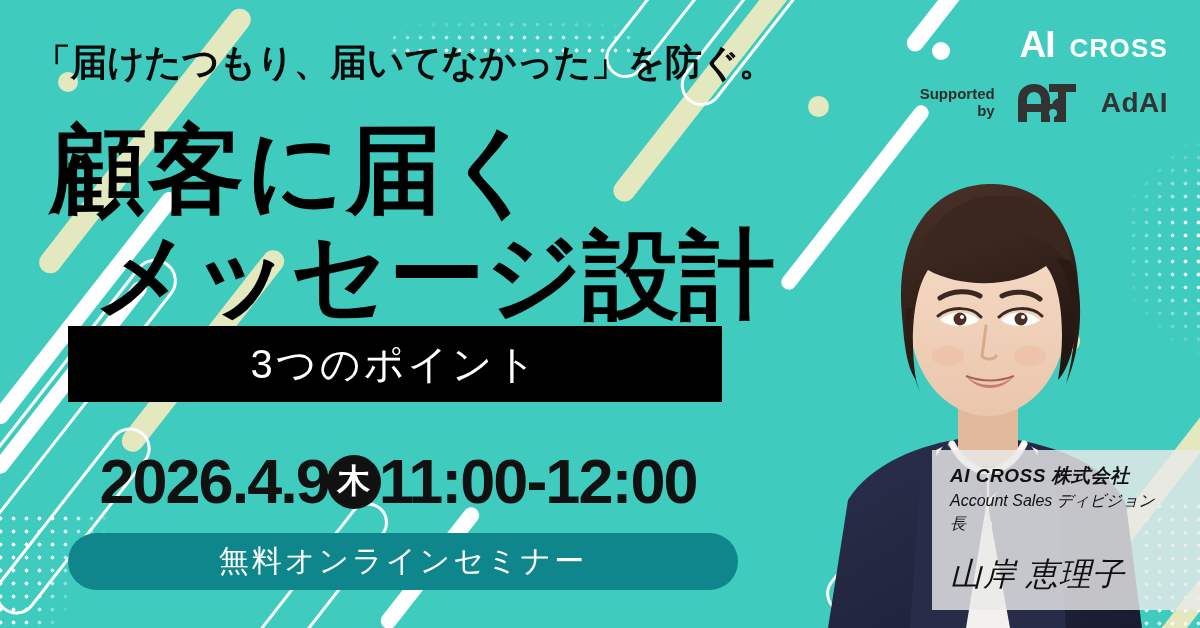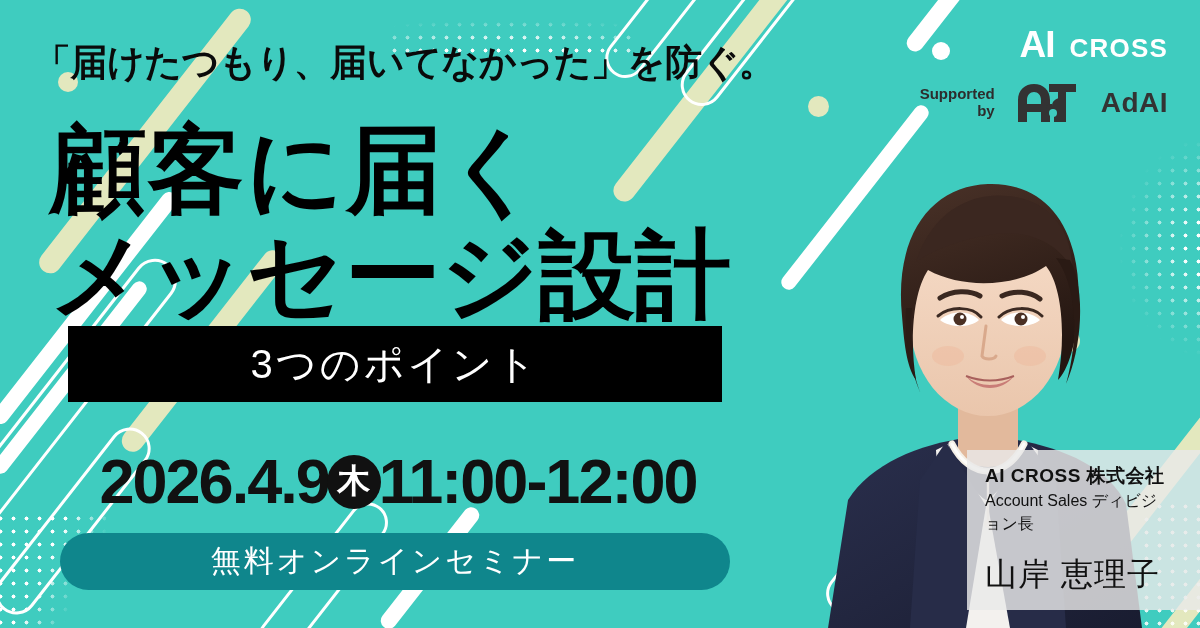--- a/index.html
+++ b/index.html
@@ -75,21 +75,21 @@
   #tagline{
     position:absolute;left:34px;top:38px;
     font-size:37px;font-weight:bold;color:#0a0a0a;
     letter-spacing:-0.5px;white-space:nowrap;
   }
   #headline{
     position:absolute;left:50px;top:118px;
     font-size:96px;font-weight:bold;color:#000000;
     line-height:1.09;letter-spacing:2px;white-space:nowrap;
   }
-  #headline .l2{display:block;letter-spacing:0px;}
+  #headline .l2{display:block;letter-spacing:0px;margin-left:44px;}
 
   #points-bar{
     position:absolute;left:68px;top:326px;width:654px;height:76px;
     background:#000000;display:flex;align-items:center;justify-content:center;
   }
   #points-bar span{
     color:#ffffff;font-size:40px;font-weight:500;letter-spacing:3px;
   }
 
   #datetime{
@@ -98,36 +98,36 @@
     color:#111111;white-space:nowrap;
   }
   #datetime .d-num{font-size:63px;font-weight:bold;letter-spacing:-2px;line-height:1;}
   #datetime .d-day{
     display:inline-flex;align-items:center;justify-content:center;
     width:54px;height:54px;border-radius:50%;background:#111111;color:#ffffff;
     font-size:33px;font-weight:bold;margin:0 -2px;
   }
 
   #cta{
-    position:absolute;left:60px;top:533px;width:670px;height:57px;
+    position:absolute;left:68px;top:533px;width:670px;height:57px;
     background:#0f868c;border-radius:30px;
     display:flex;align-items:center;justify-content:center;
   }
   #cta span{color:#ffffff;font-size:30px;letter-spacing:3px;font-weight:500;}
 
   
   #photo{
     position:absolute;right:0;bottom:0;width:430px;height:520px;overflow:hidden;
   }
 
   
   #speaker{
-    position:absolute;right:0px;bottom:18px;width:233px;
+    position:absolute;right:0px;bottom:18px;width:268px;
     background:rgba(233,233,233,0.82);
-    padding:14px 31px 16px 18px;box-sizing:border-box;
+    padding:14px 31px 16px 18px;box-sizing:border-box;font-style:italic;
   }
   #speaker .company{font-size:19px;font-weight:bold;color:#111;letter-spacing:0.5px;line-height:1.3;}
   #speaker .role{font-size:16px;color:#111;letter-spacing:0px;line-height:1.45;}
   #speaker .name{font-size:32px;color:#111;letter-spacing:1px;line-height:1.25;margin-top:19px;}
 </style>
 </head>
 <body>
 
 <div id="banner">
 

